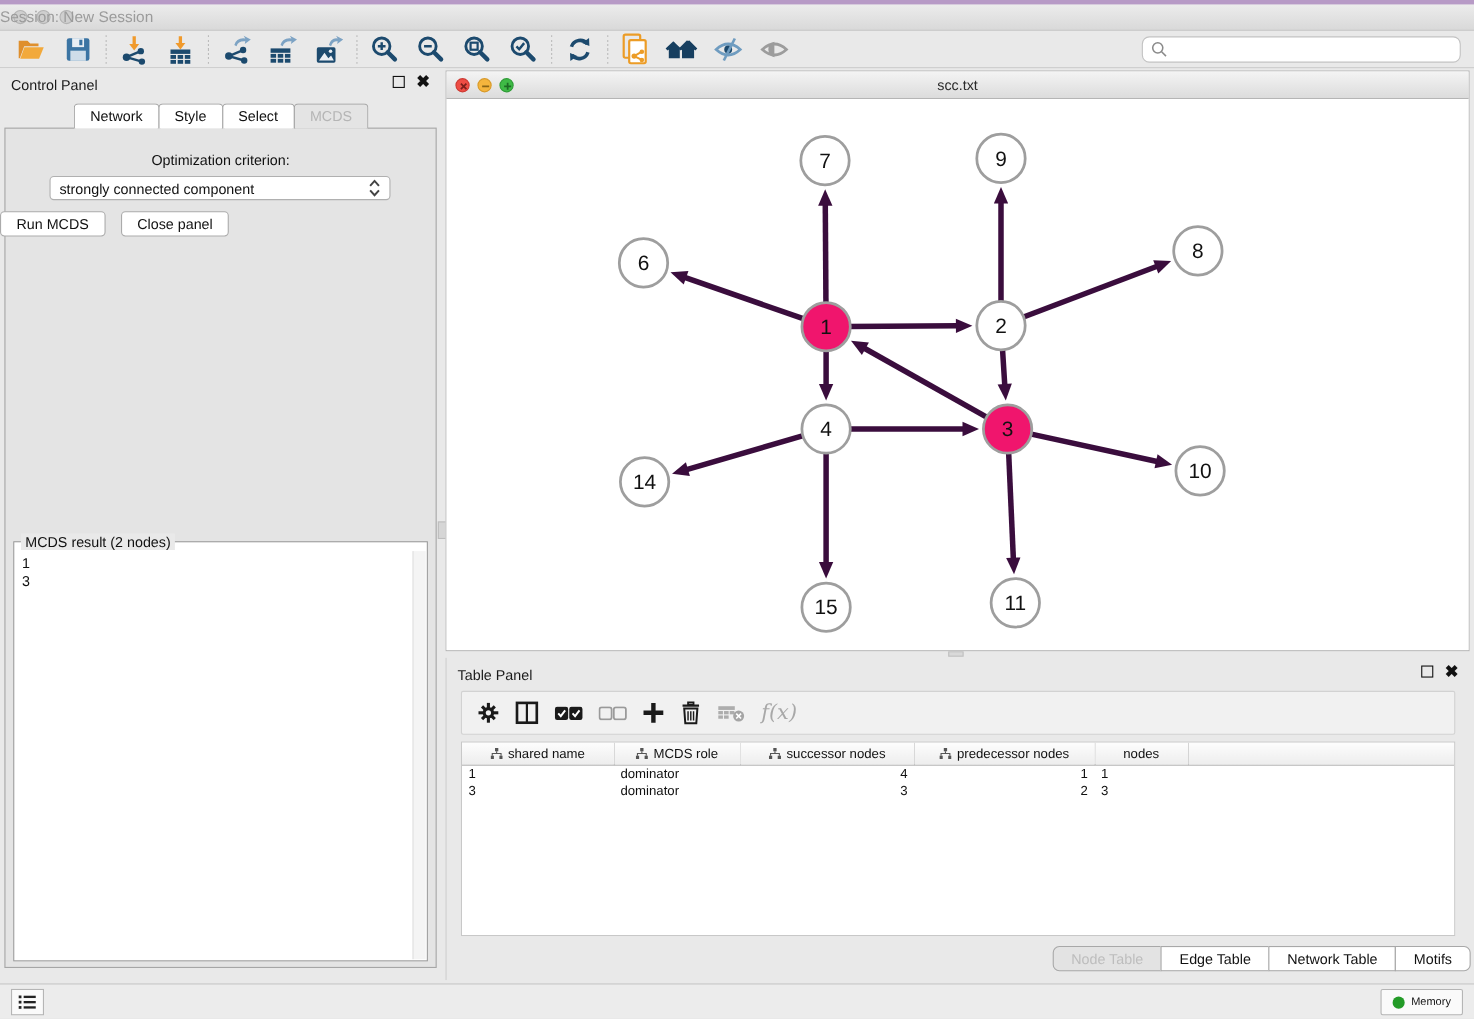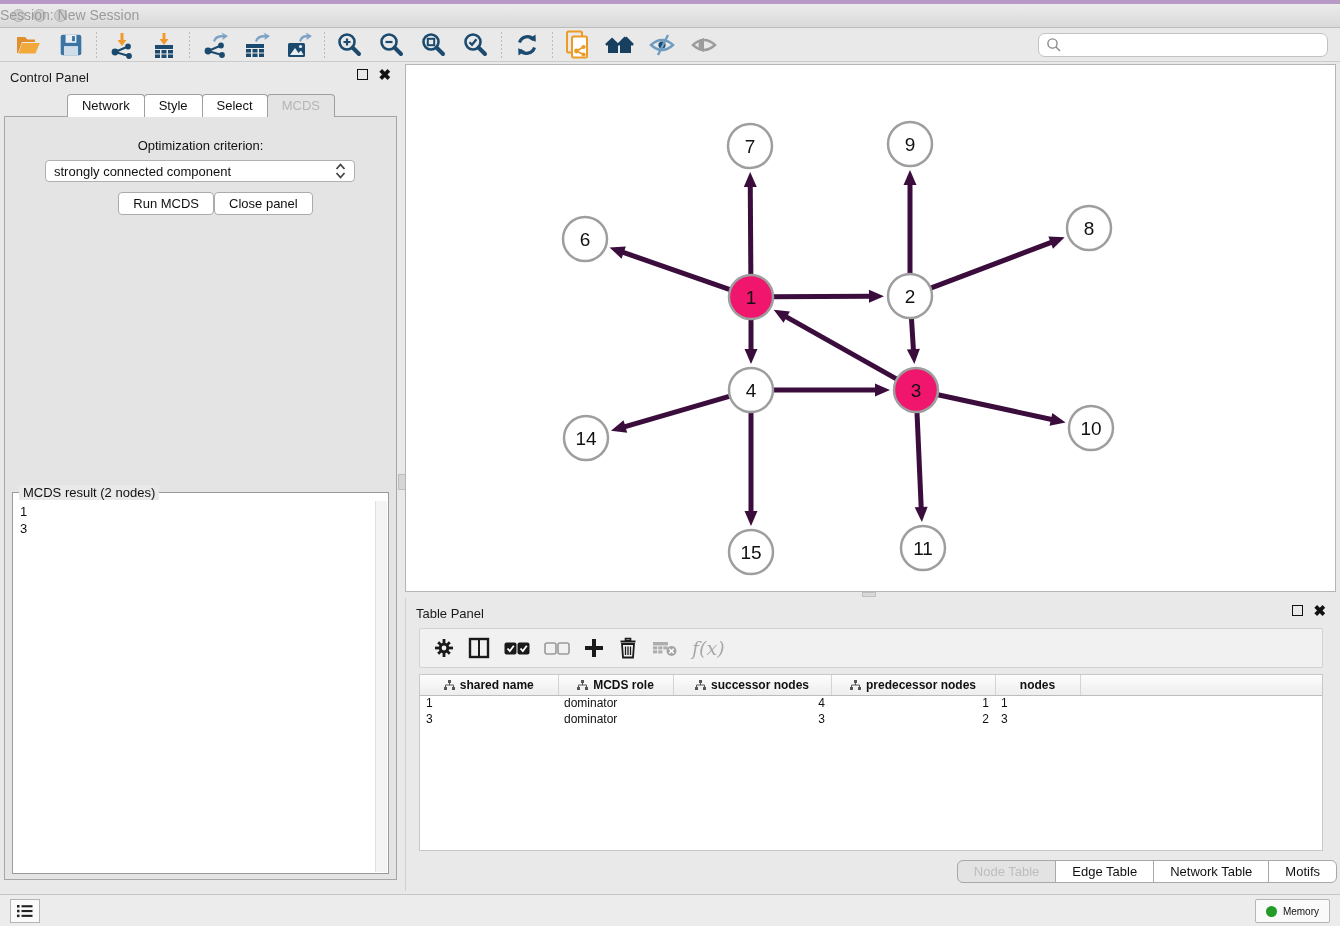--- a/index.html
+++ b/index.html
@@ -33,21 +33,21 @@
   .cp-tabs { position:absolute; left:0; top:32px; width:100%; display:flex; justify-content:center; z-index:2; }
   .tab { border:1px solid #9f9f9f; border-bottom:none; background:#fff; font-size:13px; padding:3px 14px 4px;
     border-radius:4px 4px 0 0; margin-right:-1px; color:#111; cursor:pointer; font-family:"Liberation Sans",sans-serif; }
   .tab.active { background:#e4e4e4; color:#b5b5b5; }
   .cp-box { position:absolute; left:4px; right:4px; top:54px; bottom:14px; background:#e4e4e4; border:1px solid #a6a6a6; }
   .opt-label { position:absolute; left:0; width:100%; top:76px; text-align:center; font-size:13px; color:#111; }
   .criterion { position:absolute; left:45px; top:98px; width:310px; height:22px; background:#fff;
     border:1px solid #b0b0b0; border-radius:4px; font-size:13px; display:flex; align-items:center;
     padding:0 8px; cursor:pointer; }
   .criterion .val { flex:1; color:#111; }
-  .cp-buttons { position:absolute; left:15px; top:130px; width:100%; display:flex; justify-content:center; }
+  .cp-buttons { position:absolute; left:0; top:130px; width:100%; display:flex; justify-content:flex-start; gap:14px; }
   .pbtn { background:#fff; border:1px solid #ababab; border-radius:4px; font-size:13px; color:#111;
     padding:3px 14px; height:23px; cursor:pointer; font-family:"Liberation Sans",sans-serif; }
   .result-fieldset { position:absolute; left:12px; right:12px; top:430px; bottom:20px;
     border:1px solid #9a9a9a; background:#fff; }
   .result-legend { position:absolute; top:-8px; left:6px; background:#e9e9e9; padding:0 4px; font-size:13px; color:#111; }
   .result-area { position:absolute; left:1px; top:8px; right:13px; bottom:1px; background:#fff;
     font-size:13px; color:#111; padding:2px 6px; line-height:17px; overflow:hidden; }
   .result-scroll { position:absolute; right:1px; top:8px; width:12px; bottom:1px; background:#f4f4f4; border-left:1px solid #e0e0e0; }
 
   
@@ -72,21 +72,21 @@
   
   .table-panel { position:absolute; left:405px; top:598px; width:931px; height:293px; background:#e9e9e9; border-left:1px solid #d0d0d0; }
   .tp-header { position:absolute; left:0; top:0; width:100%; height:26px; }
   .tp-toolbar { position:absolute; left:13px; right:13px; top:30px; height:40px; background:#f1f1f1;
     border:1px solid #d2d2d2; border-radius:2px; display:flex; align-items:center; gap:14px; padding-left:14px; }
   .tp-toolbar .ibtn { background:none; border:none; display:flex; align-items:center; justify-content:center; cursor:pointer; height:30px; }
   .fx-label { font-family:"DejaVu Serif", serif; font-style:italic; font-size:19px; color:#a8a8a8; }
   .tp-table-wrap { position:absolute; left:13px; right:13px; top:76px; bottom:40px; background:#fff; border:1px solid #c8c8c8; overflow:hidden; }
   table.grid { border-collapse:collapse; table-layout:fixed; width:100%; }
   table.grid th { height:20px; background:linear-gradient(#fdfdfd,#ededed); border-right:1px solid #d4d4d4;
-    border-bottom:1px solid #bdbdbd; font-size:12px; font-weight:bold; color:#111; position:relative; }
+    border-bottom:1px solid #bdbdbd; font-size:12px; font-weight:normal; color:#111; position:relative; }
   table.grid th .hwrap { display:flex; align-items:center; justify-content:center; gap:5px; padding:0 4px; }
   table.grid td { height:16px; font-size:12px; color:#111; padding:0 6px; white-space:nowrap; }
   td.num { text-align:right; padding-right:18px; }
   .tp-tabs { position:absolute; left:0; bottom:8px; width:100%; display:flex; justify-content:flex-end; }
   .seg { border:1px solid #a8a8a8; background:#fff; font-size:13px; padding:3px 16px 4px; color:#111;
     margin-right:-1px; cursor:pointer; height:23px; font-family:"Liberation Sans",sans-serif; }
   .seg:first-child { border-radius:6px 0 0 6px; }
   .seg:last-child { border-radius:0 6px 6px 0; }
   .seg.active { background:#e3e3e3; color:#bdbdbd; }
 
@@ -319,20 +319,40 @@
       <div class="result-scroll"></div>
     </div>
   </aside>
 
   <div class="v-splitter">
       <div class="grip"></div>
     </div>
   <div class="h-grip"></div>
 
   <section class="network-window">
+    <div class="nw-titlebar">
+      <div class="nw-lights">
+        <span class="light red">
+          <svg width="13" height="13" viewBox="0 0 13 13">
+              <path d="M4 4 L9 9 M9 4 L4 9" stroke="#7c1f1b" stroke-width="1.6"></path>
+            </svg>
+        </span>
+        <span class="light yellow">
+          <svg width="13" height="13" viewBox="0 0 13 13">
+              <path d="M3.3 6.5 h6.4" stroke="#8a6516" stroke-width="1.7"></path>
+            </svg>
+        </span>
+        <span class="light green">
+          <svg width="13" height="13" viewBox="0 0 13 13">
+              <path d="M3.3 6.5 h6.4 M6.5 3.3 v6.4" stroke="#1d6b24" stroke-width="1.6"></path>
+            </svg>
+        </span>
+      </div>
+      <div class="nw-title">scc.txt</div>
+    </div>
     <div class="nw-canvas">
       <svg id="network-graph" width="929" height="501" viewBox="0 0 929 501">
           <line x1="344.86755257326377" y1="187.00043856282966" x2="344.2582724821356" y2="94.99914480248216" stroke="#3a0d3d" stroke-width="5"></line>
           <polygon points="344.1721816547571,81.99942986832144 350.7713746918896,96.95605553250992 337.7716597577289,97.04214635988846" fill="#3a0d3d"></polygon>
           <line x1="326.1192891575921" y1="200.40312512735147" x2="215.81738614269537" y2="161.86390600166465" stroke="#3a0d3d" stroke-width="5"></line>
           <polygon points="203.54492409513023,157.5759373344431 219.84944156054692,156.38736246514694 215.56147289332537,168.65982451271205" fill="#3a0d3d"></polygon>
           <line x1="364.999604457761" y1="206.87421632416502" x2="465.00077130736605" y2="206.24527816787818" stroke="#3a0d3d" stroke-width="5"></line>
           <polygon points="478.0005142049107,206.16351877858546 463.04169055623635,212.757727984234 462.9599311669436,199.75798508668936" fill="#3a0d3d"></polygon>
           <line x1="345" y1="227" x2="345" y2="261" stroke="#3a0d3d" stroke-width="5"></line>
           <polygon points="345,274 338.5,259 351.5,259" fill="#3a0d3d"></polygon>

